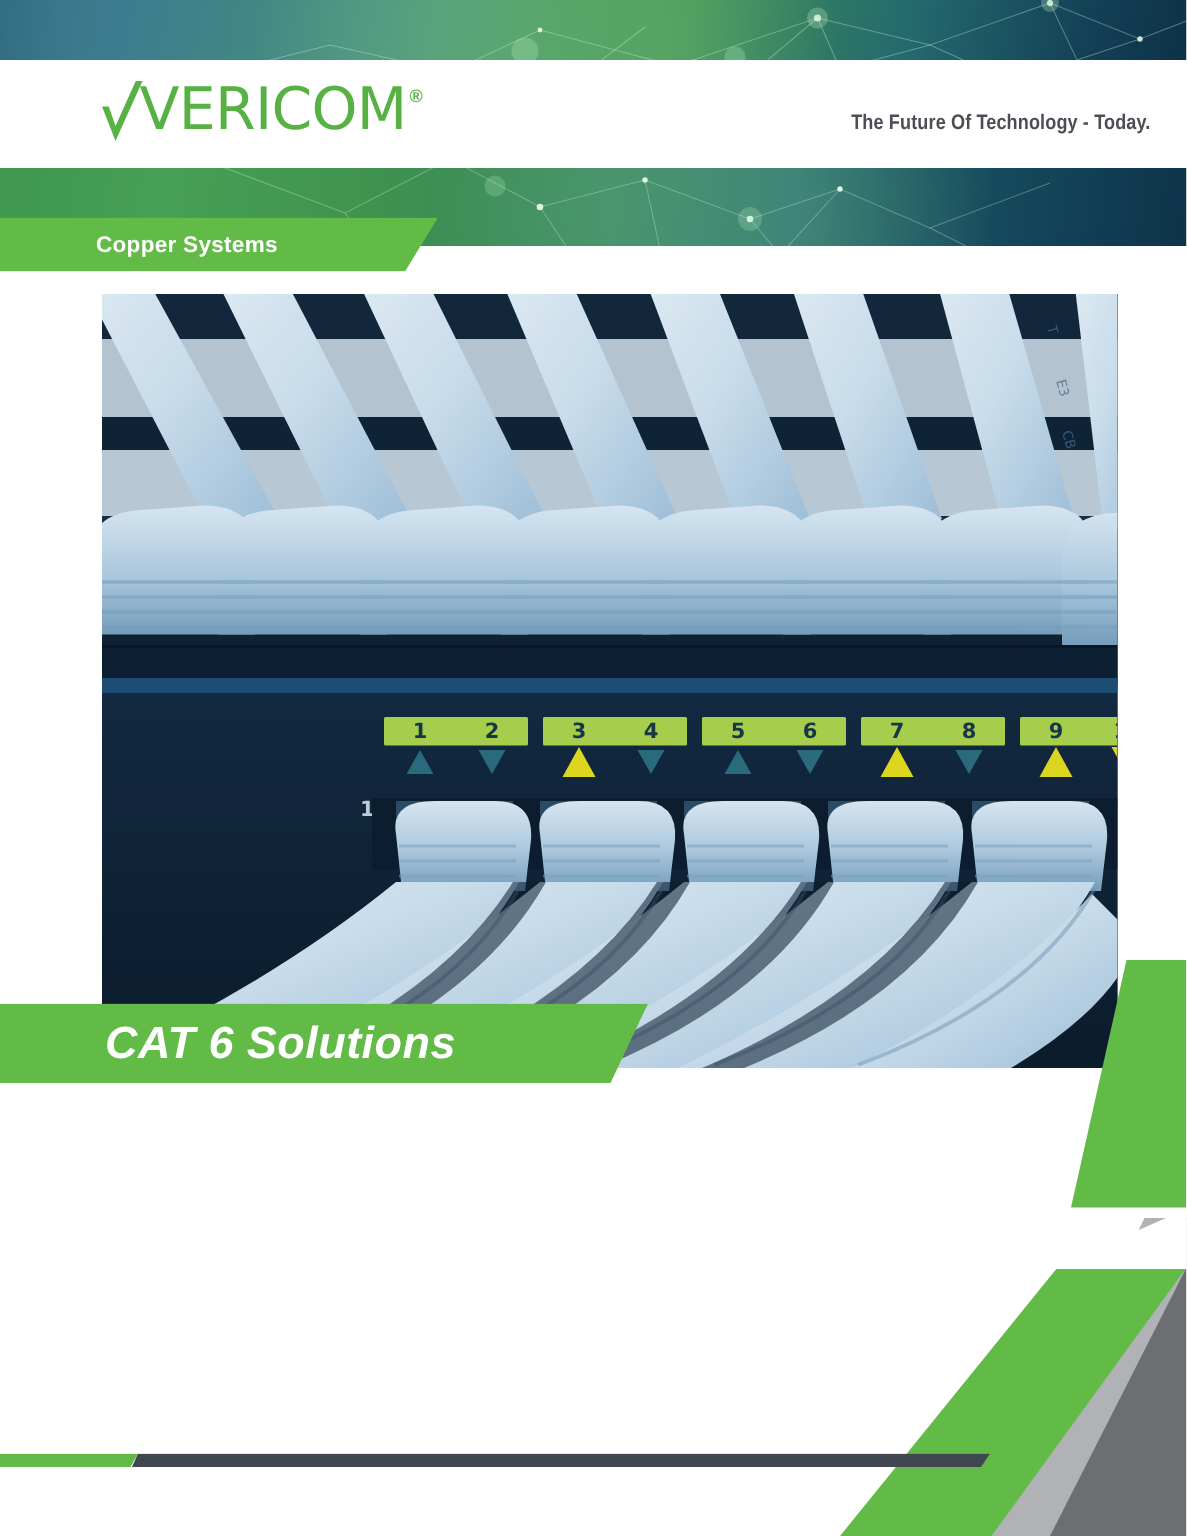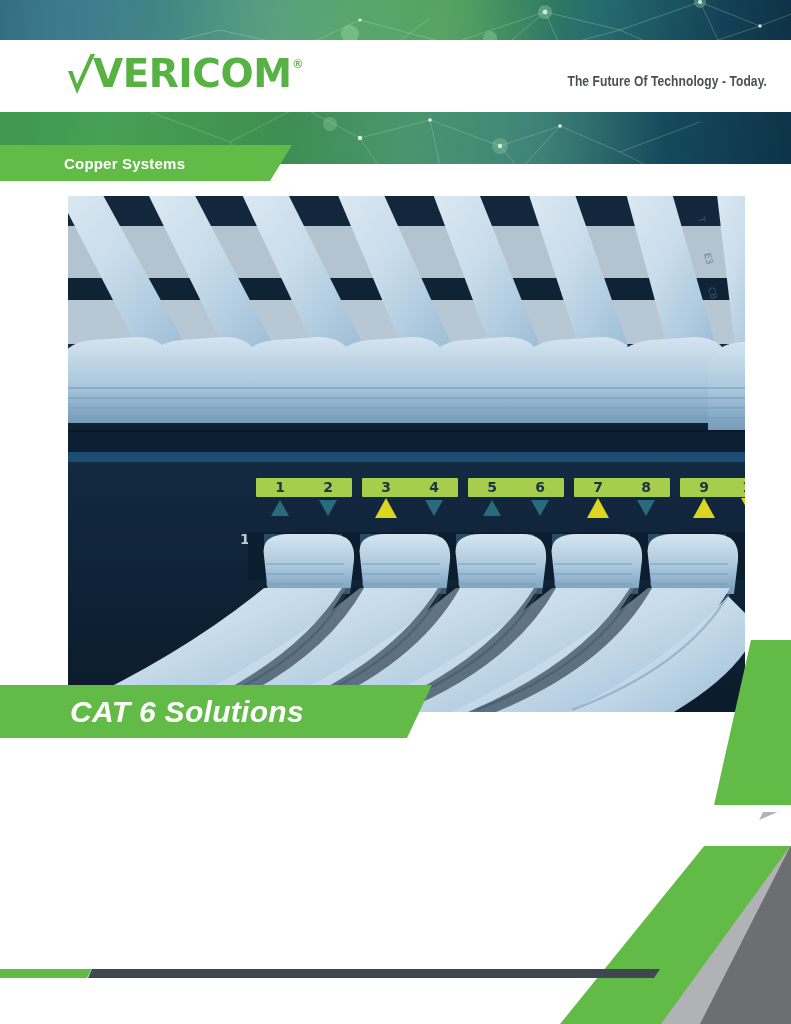--- a/index.html
+++ b/index.html
@@ -38,21 +38,21 @@
     position:absolute; left:0; top:40px; width:791px; height:72px;
     background:#ffffff;
   }
   .logo {
     position:absolute; left:66px; top:14px;
     display:flex; align-items:flex-start;
   }
   .logo-check { display:block; }
   .logo-word {
     font-family:"DejaVu Sans", sans-serif;
-    font-weight:700; font-size:39px; letter-spacing:-0.5px;
+    font-weight:400; font-size:39px; letter-spacing:-0.5px;
     color:#57b143; line-height:1; margin-left:-3px;
   }
   .logo-reg {
     font-size:12px; color:#57b143; font-weight:700;
     line-height:1; margin-top:4px; margin-left:2px;
   }
   .tagline {
     position:absolute; right:24px; top:33px;
     font-family:"Liberation Sans", sans-serif;
     font-size:14px; font-weight:700; color:#4b4f54;
@@ -79,21 +79,20 @@
   }
   .photo svg { display:block; width:677px; height:516px; }
 
   
   .cat6-banner {
     position:absolute; left:0; top:669px; width:432px; height:53px;
     background:#62bb46;
     clip-path:polygon(0 0, 432px 0, 407px 53px, 0 53px);
     display:flex; align-items:center;
     z-index:5;
-    margin-top:16px;
   }
   .cat6-label {
     margin-left:70px; color:#ffffff; font-weight:700; font-style:italic;
     font-size:30px; letter-spacing:.3px; white-space:nowrap;
   }
 
   
   .deco { position:absolute; left:0; top:0; width:791px; height:1024px; pointer-events:none; }
 
   

